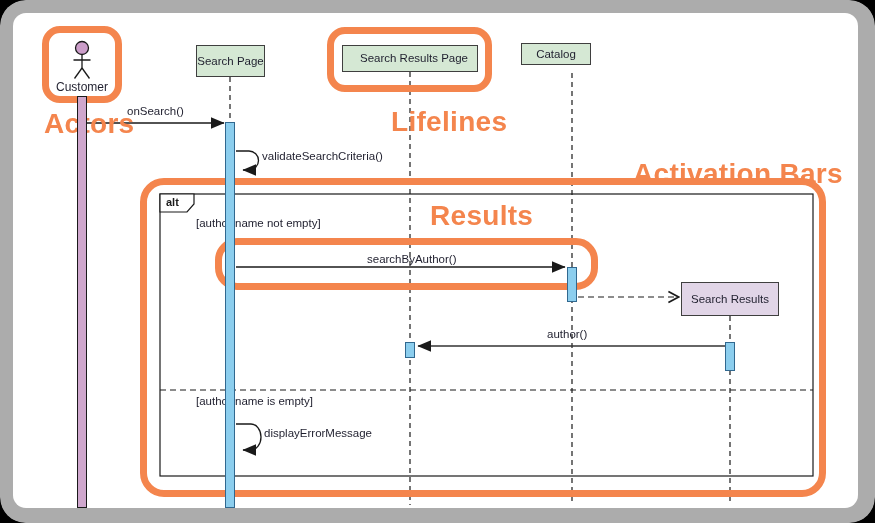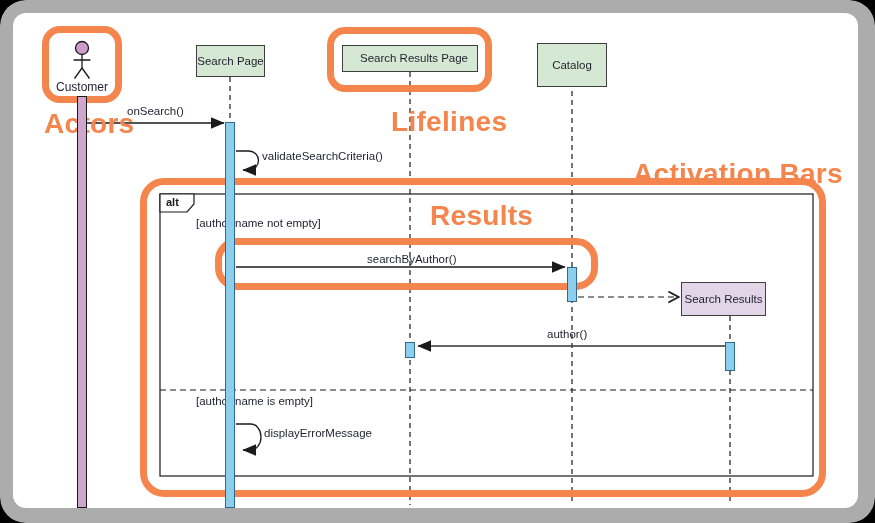--- a/index.html
+++ b/index.html
@@ -71,22 +71,22 @@
     <line x1="87" y1="123" x2="224" y2="123" stroke="#1a1a1a" stroke-width="1.3" marker-end="url(#arrSolid)"></line>
     <path d="M236,151 h13 a9.5,9.5 0 0 1 0,19 h-6" fill="none" stroke="#1a1a1a" stroke-width="1.3" marker-end="url(#arrSolid)"></path>
     <line x1="236" y1="267" x2="565" y2="267" stroke="#1a1a1a" stroke-width="1.3" marker-end="url(#arrSolid)"></line>
     <line x1="578" y1="297" x2="678" y2="297" stroke="#1a1a1a" stroke-width="1.2" stroke-dasharray="6 4" marker-end="url(#arrOpen)"></line>
     <line x1="725" y1="346" x2="418" y2="346" stroke="#333333" stroke-width="1.3" marker-end="url(#arrSolid)"></line>
     <path d="M236,424 h15 a10,13 0 0 1 0,26 h-8" fill="none" stroke="#1a1a1a" stroke-width="1.3" marker-end="url(#arrSolid)"></path>
   </svg>
 
   <div class="abs head-box" style="left:196px;top:45px;width:69px;height:32px;">Search Page</div>
   <div class="abs head-box" style="left:342px;top:45px;width:136px;height:27px;padding-left:8px;">Search Results Page</div>
-  <div class="abs head-box" style="left:537px;top:43px;width:70px;height:44px;">Catalog</div>
-  <div class="abs obj-box" style="left:681px;top:282px;width:85px;height:34px;">Search Results</div>
+  <div class="abs head-box" style="left:521px;top:43px;width:70px;height:22px;">Catalog</div>
+  <div class="abs obj-box" style="left:681px;top:282px;width:98px;height:34px;">Search Results</div>
 
   <div class="abs actor-label" style="left:50px;top:80px;width:64px;">Customer</div>
 
   <div class="abs alt-op" style="left:166px;top:196px;">alt</div>
   <div class="abs guard" style="left:196px;top:217px;">[author name not empty]</div>
   <div class="abs guard" style="left:196px;top:395px;">[author name is empty]</div>
 
   <div class="abs msg-label" style="left:127px;top:105px;">onSearch()</div>
   <div class="abs msg-label" style="left:262px;top:150px;">validateSearchCriteria()</div>
   <div class="abs msg-label" style="left:367px;top:253px;">searchByAuthor()</div>

